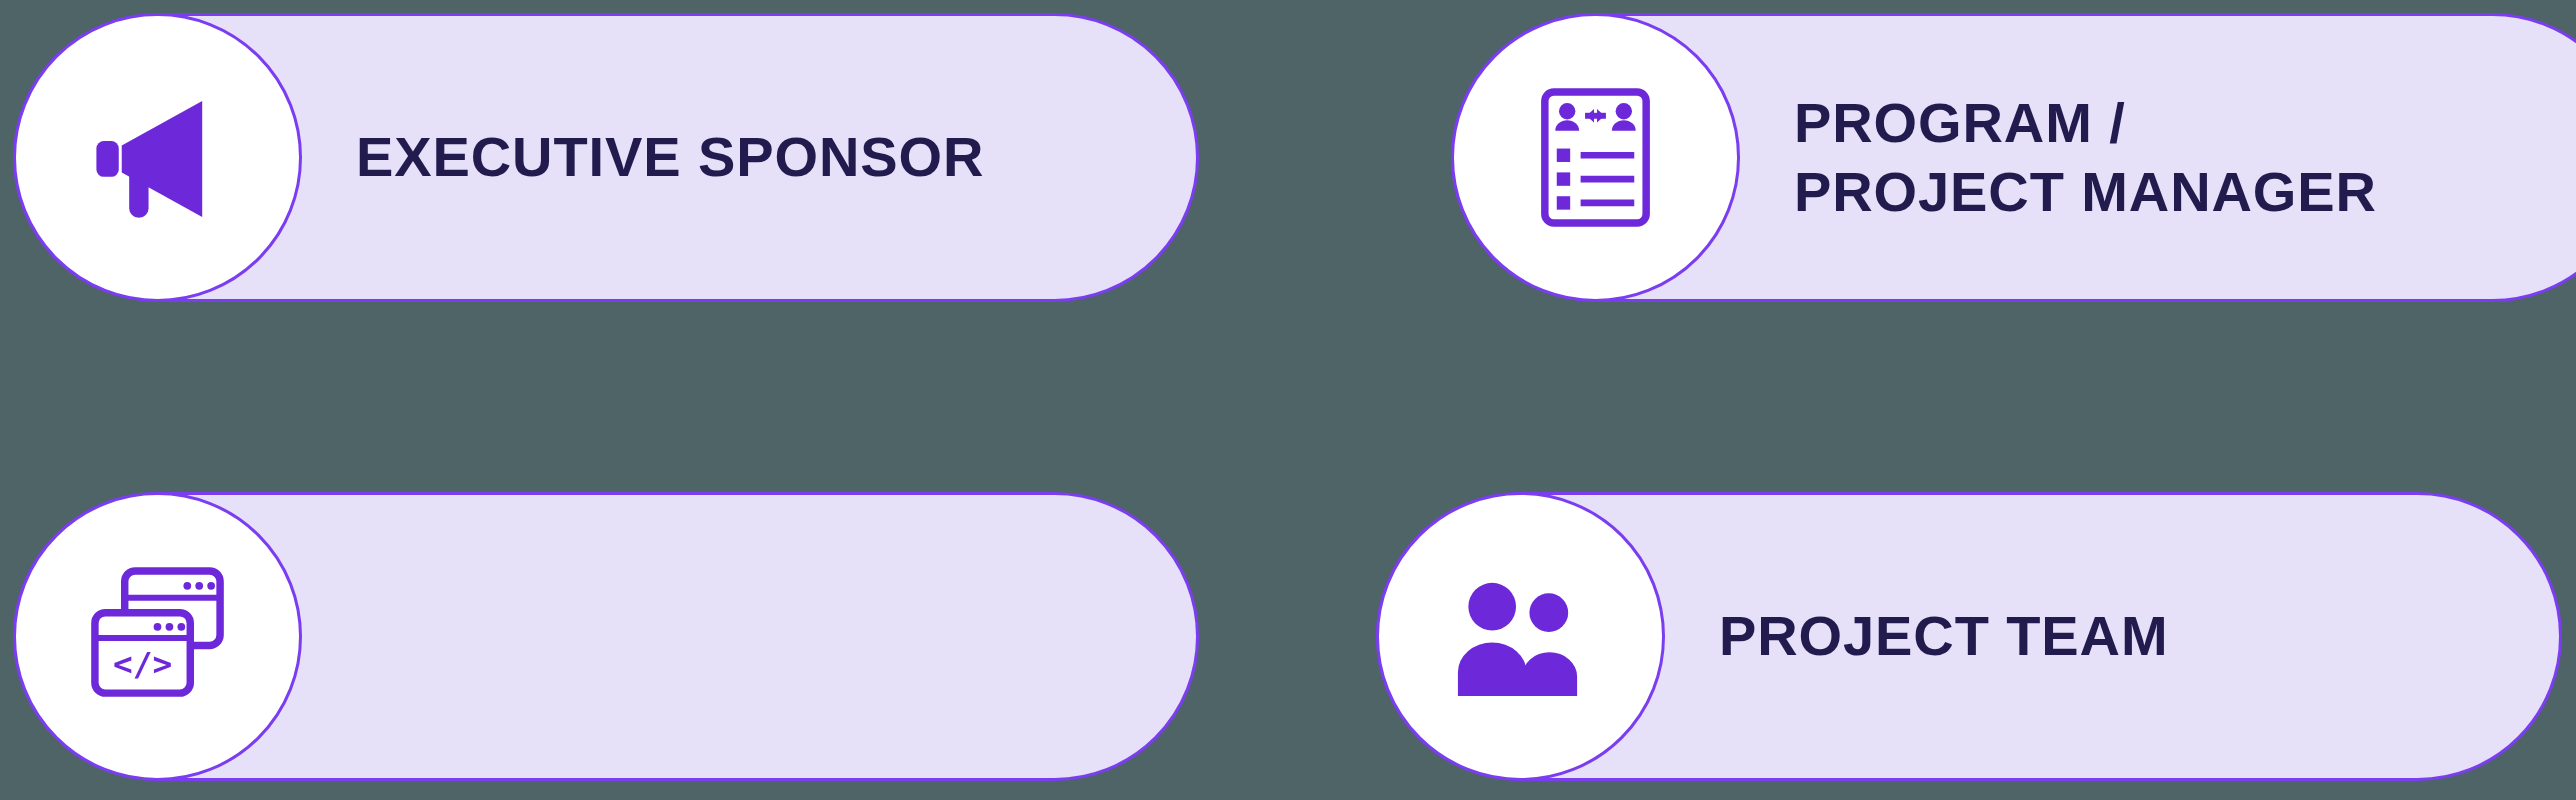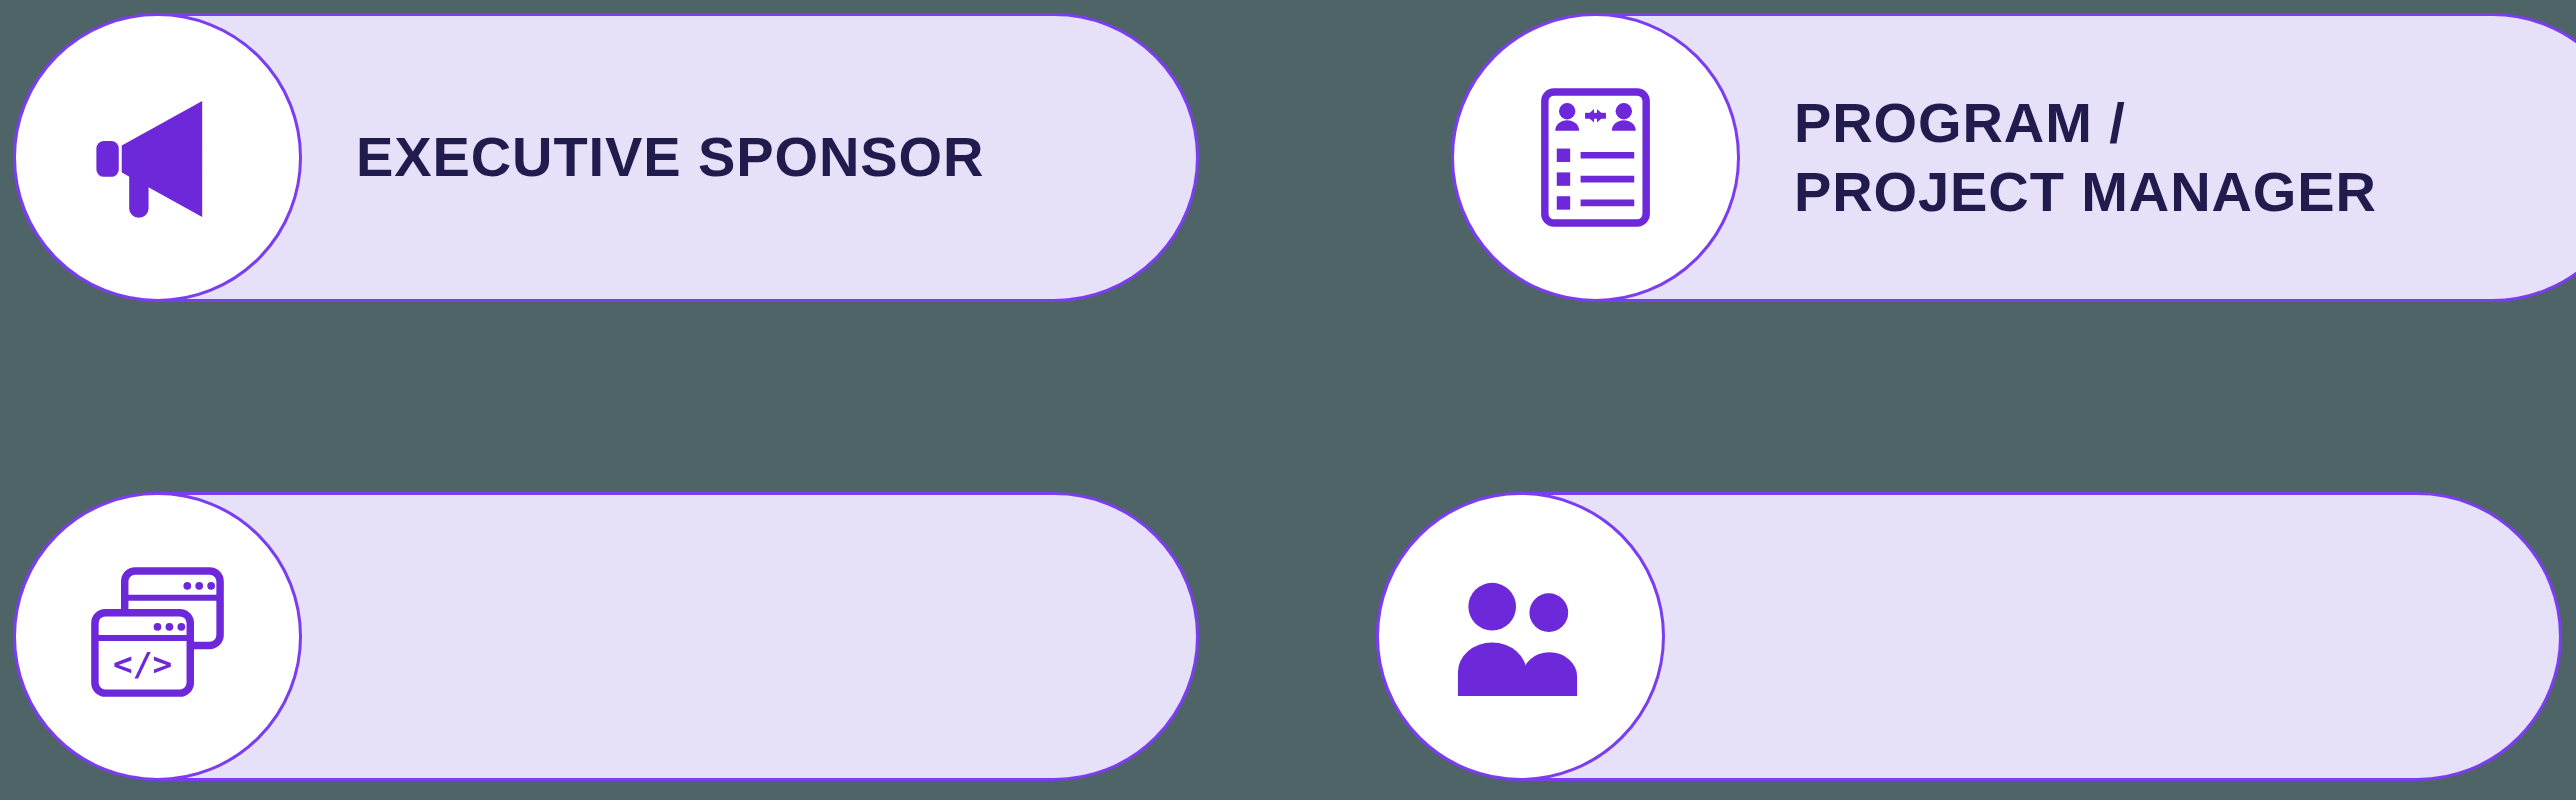--- a/index.html
+++ b/index.html
@@ -124,16 +124,17 @@
 
   <div class="card pos-3">
     <div class="icon-circle">
       <svg viewBox="0 0 100 100" aria-hidden="true">
         <circle cx="69" cy="34" r="13" fill="currentColor"></circle>
         <path d="M51,90 V77 a18,16 0 0 1 37,0 V90 Z" fill="currentColor"></path>
         <circle cx="31" cy="30" r="16" fill="currentColor"></circle>
         <path d="M8,90 V74 a23,20 0 0 1 46,0 V90 Z" fill="currentColor"></path>
       </svg>
     </div>
+    <span class="card-label">PROJECT TEAM</span>
   </div>
 
 </div>
 
 
 </body></html>

